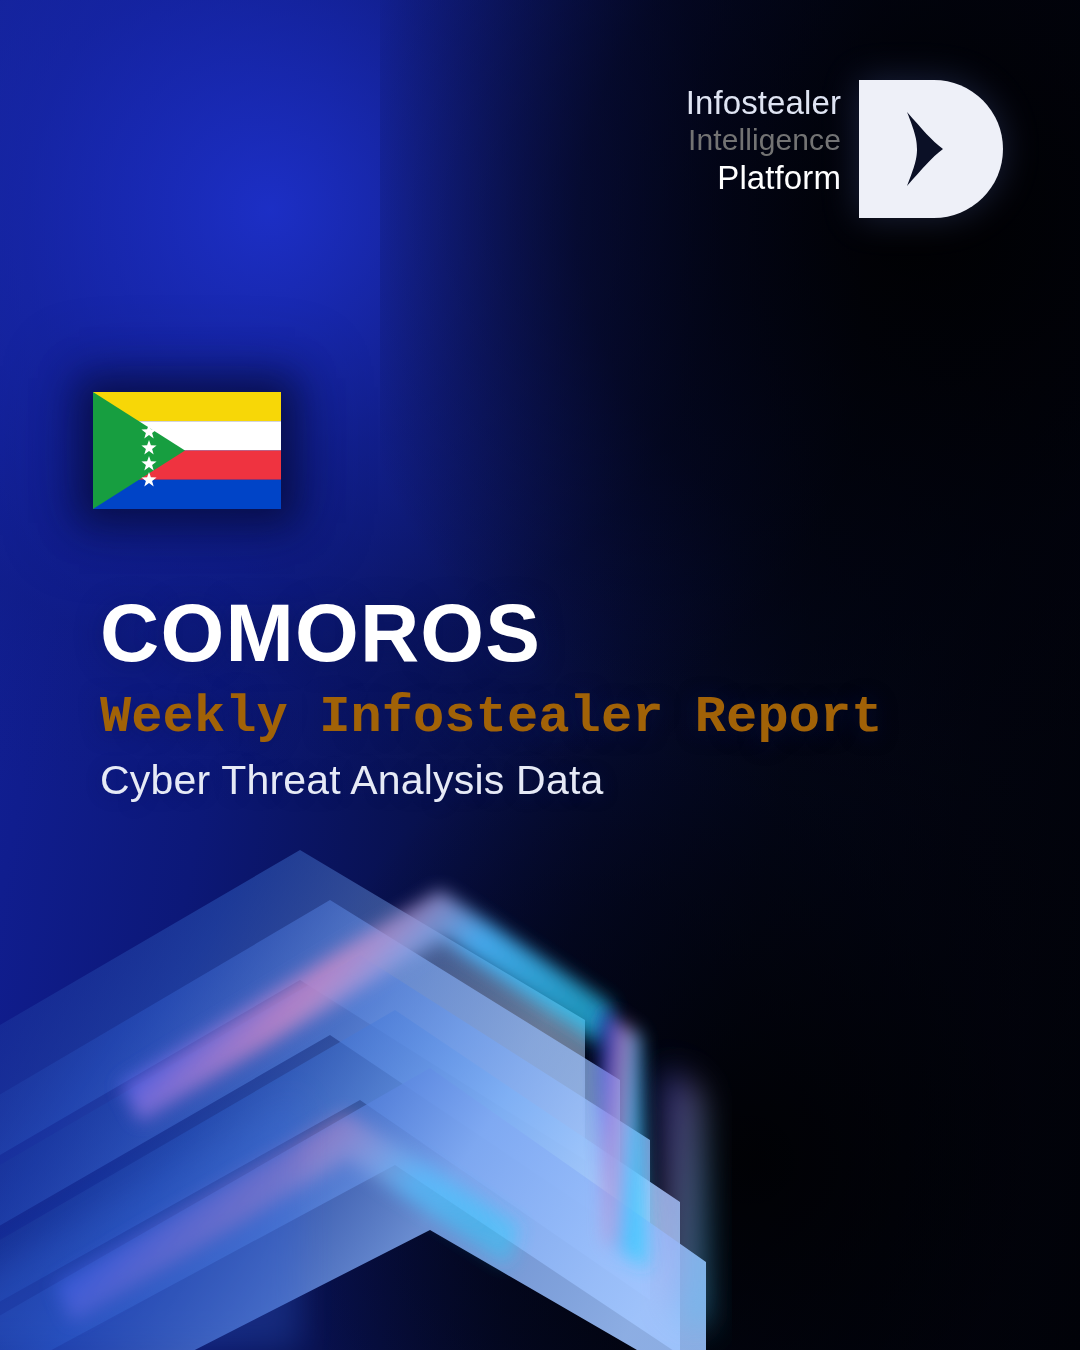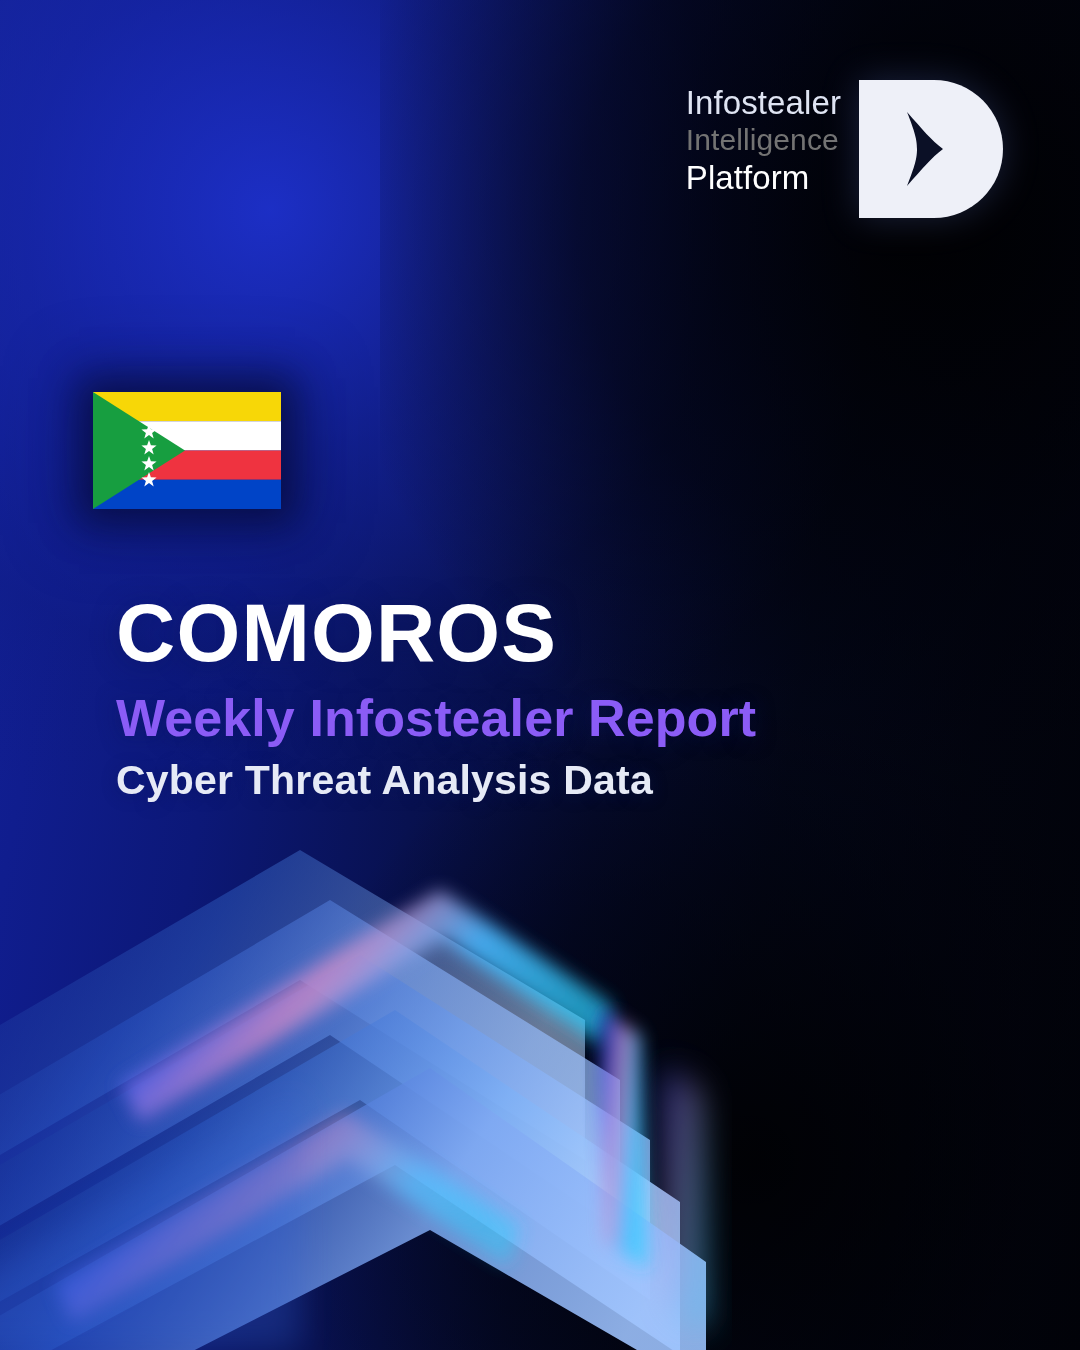--- a/index.html
+++ b/index.html
@@ -55,21 +55,21 @@
     overflow:hidden;
   }
   .chev-wrap svg{position:absolute;left:0;top:0;width:760px;height:520px;}
 
   
   .logo-block{
     position:absolute;right:75px;top:78px;
     display:flex;align-items:flex-start;gap:14px;
   }
   .logo-text{
-    display:flex;flex-direction:column;align-items:flex-start;
+    display:flex;flex-direction:column;align-items:flex-end;
     padding-top:8px;line-height:1.0;
   }
   .logo-text .l1{
     font-size:33px;font-weight:300;color:#dfe4f2;letter-spacing:.1px;
     margin-bottom:6px;
   }
   .logo-text .l2{
     font-size:30px;font-weight:400;color:#737373;letter-spacing:.1px;
     margin-bottom:6px;
   }
@@ -84,33 +84,34 @@
 
   
   .flag-box{
     position:absolute;left:93px;top:392px;width:188px;height:117px;
     box-shadow:0 0 34px 14px rgba(4,8,40,0.55),
                0 0 64px 26px rgba(6,12,60,0.35);
   }
   .flag-box svg{display:block;width:188px;height:117px;}
 
   
-  .titles{position:absolute;left:116px;top:592px;width:900px;}
+  .titles{position:absolute;left:100px;top:592px;width:900px;}
   .country{
     font-size:82px;font-weight:700;color:#ffffff;letter-spacing:1.2px;
     line-height:1.0;margin:0 0 16px 0;
     text-shadow:0 2px 26px rgba(10,20,90,0.55);
   }
   .report{
-    font-size:52px;font-weight:600;color:#8b5cf6;letter-spacing:0.1px;
+    font-size:52px;font-weight:600;color:#a16207;letter-spacing:0.1px;
     line-height:1.08;margin:0 0 12px 0;
     text-shadow:0 2px 20px rgba(10,20,90,0.5);
+    font-family:Liberation Mono, monospace;
   }
   .tagline{
-    font-size:41px;font-weight:700;color:#e6eaf6;letter-spacing:0.2px;
+    font-size:41px;font-weight:400;color:#e6eaf6;letter-spacing:0.2px;
     line-height:1.1;margin:0;
     text-shadow:0 2px 16px rgba(10,20,90,0.45);
   }
 
   
   .footer{
     position:absolute;left:52px;bottom:44px;
     font-size:52px;font-weight:300;color:#f0f3fb;letter-spacing:0.4px;
     text-shadow:0 2px 18px rgba(6,14,70,0.6);
   }

